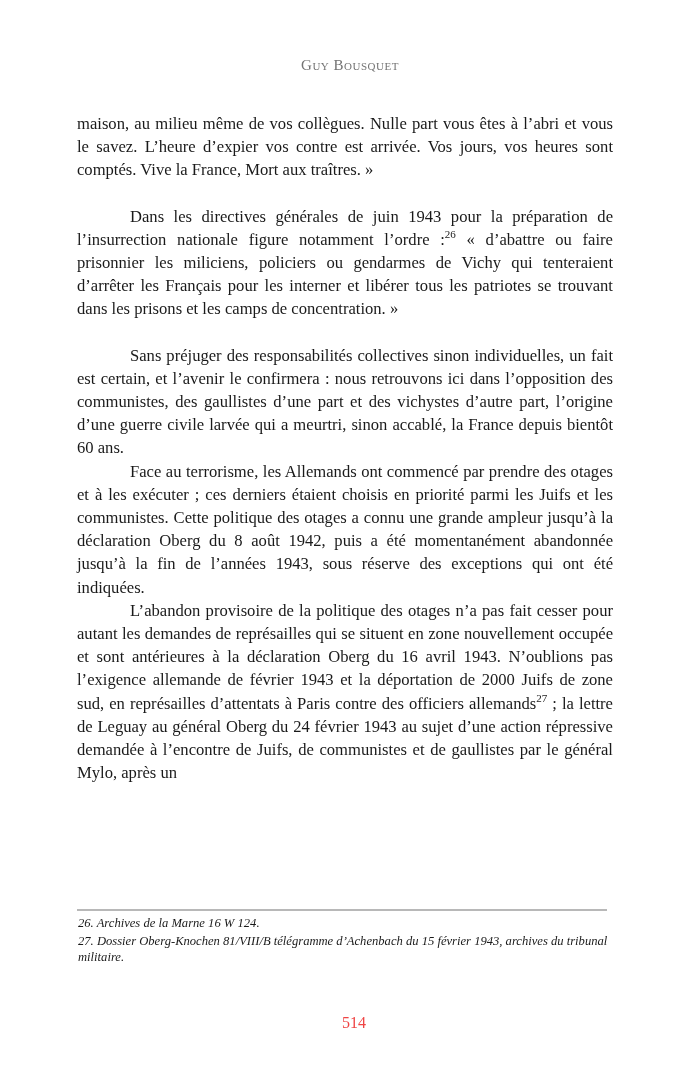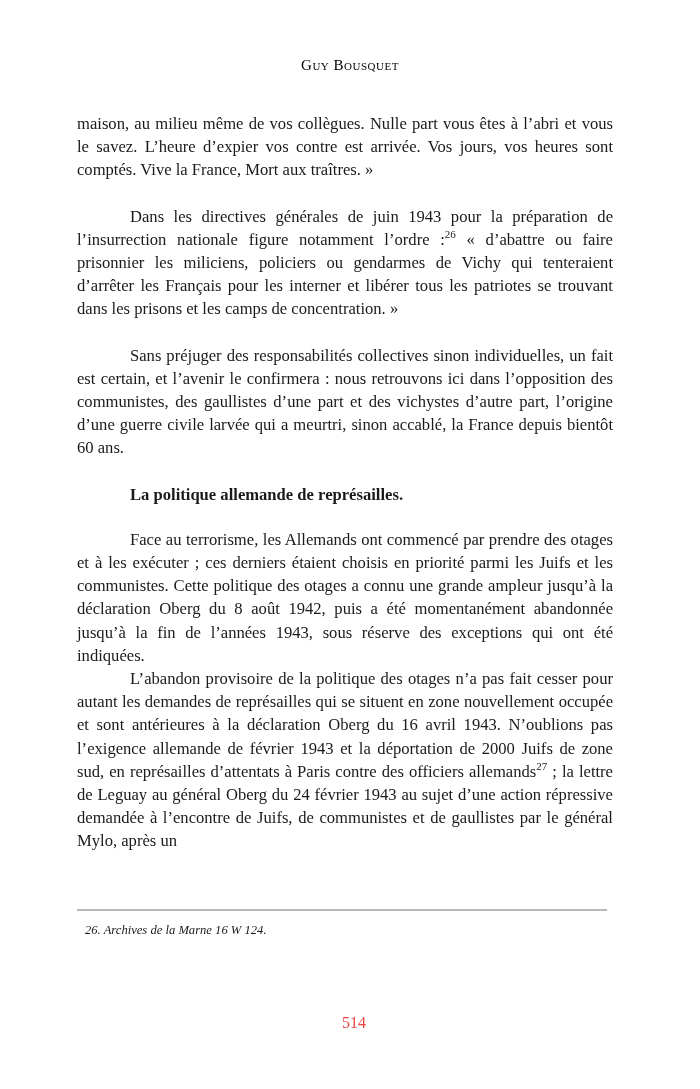--- a/index.html
+++ b/index.html
@@ -17,21 +17,21 @@
     }
     .running-head {
       position: absolute;
       top: 57px;
       left: 0;
       width: 700px;
       text-align: center;
       font-size: 15px;
       font-variant: small-caps;
       letter-spacing: 0.5px;
-      color: #000000;
+      color: #737373;
     }
     .body-text {
       position: absolute;
       left: 77px;
       width: 536px;
       top: 112px;
       font-size: 16.6px;
       line-height: 23.2px;
       text-align: justify;
     }
@@ -69,21 +69,21 @@
     .footnotes {
       position: absolute;
       left: 77px;
       top: 914px;
       width: 536px;
       font-size: 12.6px;
       line-height: 16.5px;
       font-style: italic;
       text-align: left;
     }
-    .footnotes p { margin: 8px; }
+    .footnotes p { margin: 1px; }
     .page-number {
       position: absolute;
       top: 1014px;
       left: 4px;
       width: 700px;
       text-align: center;
       font-size: 16px;
       color: #ef4444;
     }
   </style>
@@ -92,26 +92,26 @@
 
 <div class="running-head">Guy Bousquet</div>
 
 <div class="body-text">
   <p>maison, au milieu même de vos collègues. Nulle part vous êtes à l’abri et vous le savez. L’heure d’expier vos contre est arrivée. Vos jours, vos heures sont comptés. Vive la France, Mort aux traîtres. »</p>
 
   <p class="indent gap"><span>Dans les directives générales de juin 1943 pour la préparation de l’insurrection nationale figure notamment l’ordre :</span><sup>26</sup><span> « d’abattre ou faire prisonnier les miliciens, policiers ou gendarmes de Vichy qui tenteraient d’arrêter les Français pour les interner et libérer tous les patriotes se trouvant dans les prisons et les camps de concentration. »</span></p>
 
   <p class="indent gap">Sans préjuger des responsabilités collectives sinon individuelles, un fait est certain, et l’avenir le confirmera : nous retrouvons ici dans l’opposition des communistes, des gaullistes d’une part et des vichystes d’autre part, l’origine d’une guerre civile larvée qui a meurtri, sinon accablé, la France depuis bientôt 60 ans.</p>
 
-  <p class="section-heading">La politique allemande de représailles.</p>
 
   <p class="indent">Face au terrorisme, les Allemands ont commencé par prendre des otages et à les exécuter ; ces derniers étaient choisis en priorité parmi les Juifs et les communistes. Cette politique des otages a connu une grande ampleur jusqu’à la déclaration Oberg du 8 août 1942, puis a été momentanément abandonnée jusqu’à la fin de l’années 1943, sous réserve des exceptions qui ont été indiquées.</p>
 
   <p class="indent gap-small"><span>L’abandon provisoire de la politique des otages n’a pas fait cesser pour autant les demandes de représailles qui se situent en zone nouvellement occupée et sont antérieures à la déclaration Oberg du 16 avril 1943. N’oublions pas l’exigence allemande de février 1943 et la déportation de 2000 Juifs de zone sud, en représailles d’attentats à Paris contre des officiers allemands</span><sup>27</sup><span> ; la lettre de Leguay au général Oberg du 24 février 1943 au sujet d’une action répressive demandée à l’encontre de Juifs, de communistes et de gaullistes par le général Mylo, après un</span></p>
 </div>
 
 <div class="footnote-rule"></div>
 
 <div class="footnotes">
   <p>26. Archives de la Marne 16 W 124.</p>
+  <p>27. Dossier Oberg-Knochen 81/VIII/B télégramme d’Achenbach du 15 février 1943, archives du tribunal militaire.</p>
 </div>
 
 <div class="page-number">514</div>
 
 </body></html>

